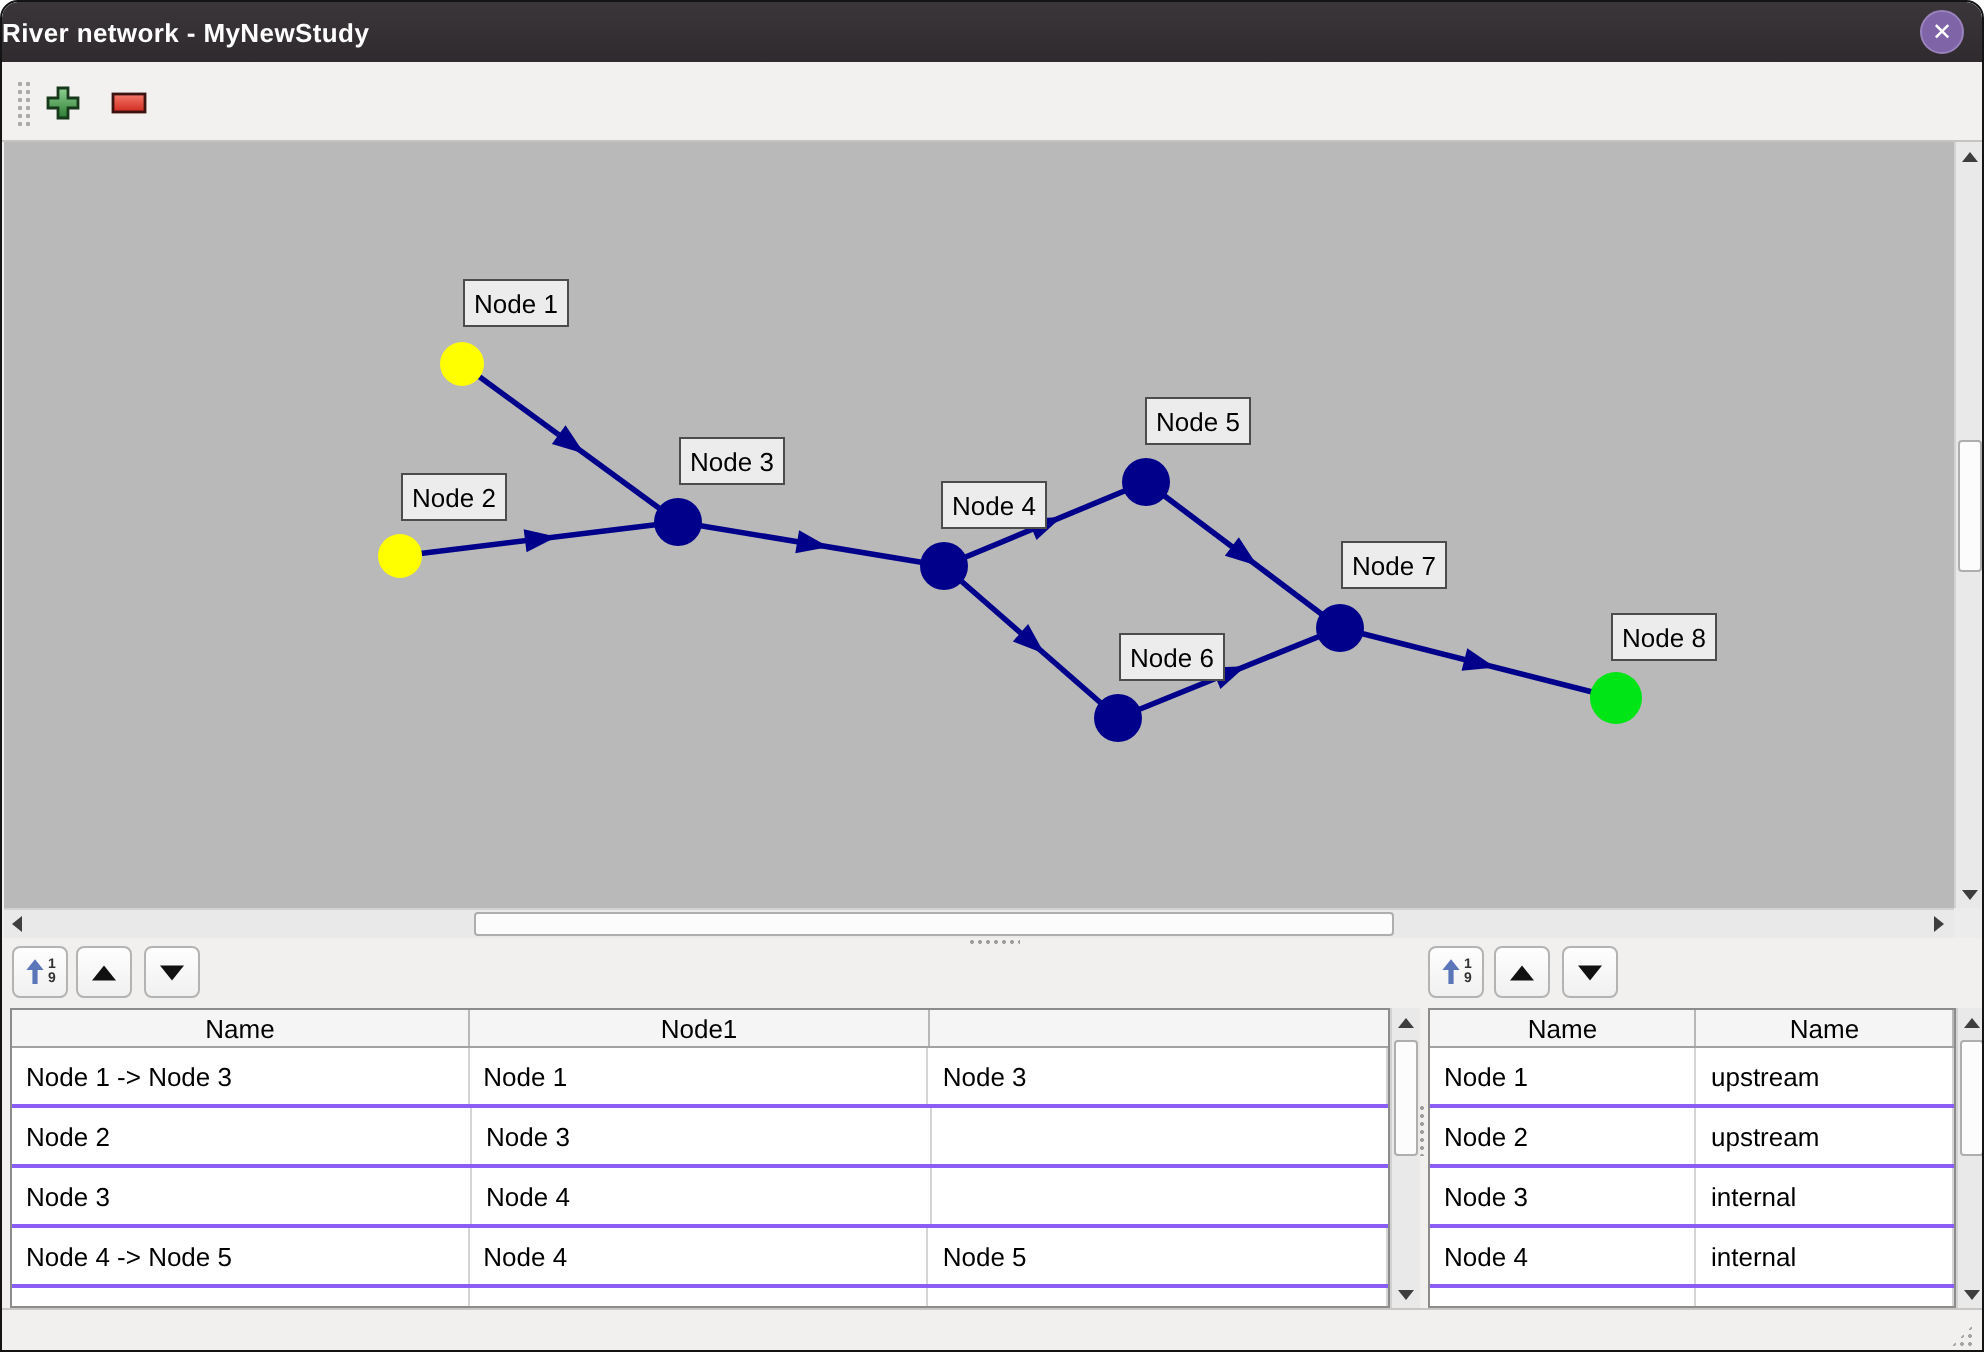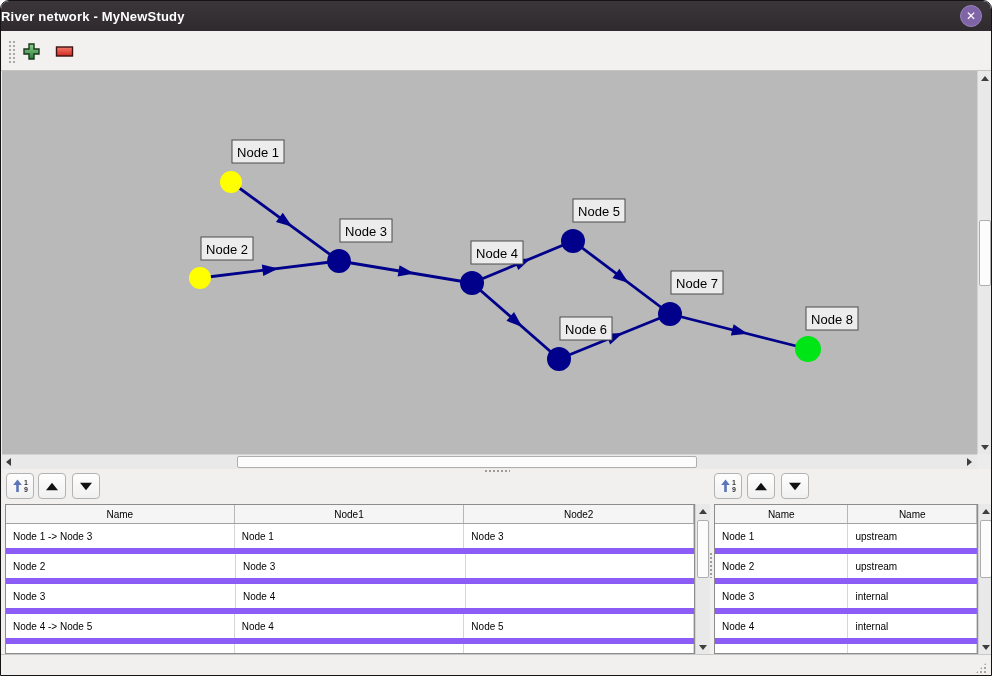--- a/index.html
+++ b/index.html
@@ -75,23 +75,23 @@
     display:flex; align-items:center; justify-content:center; cursor:pointer;
   }
   .pbtn .tri-up, .pbtn .tri-down { transform:scale(1.5); }
   .pbtn .tri-up   { border-bottom-color:#111; }
   .pbtn .tri-down { border-top-color:#111; }
   .sort-glyph { display:flex; align-items:center; gap:1px; }
   .sort-digits { display:flex; flex-direction:column; font-size:7px; line-height:7px; color:#333; font-weight:bold; }
   
   .tbl {
     position:absolute; background:#ffffff; border:1px solid #8c8c8c;
-    overflow:hidden; font-size:10px; color:#000;
-  }
-  .tr { display:flex; height:30px; border-bottom:6px solid #8b5cf6; background:#fff; }
+    overflow:hidden; font-size:13px; color:#000;
+  }
+  .tr { display:flex; height:30px; border-bottom:2px solid #8b5cf6; background:#fff; }
   .tr.th { height:19px; background:#f5f5f5; border-bottom:1px solid #a2a2a2; }
   .tr.partial { height:9px; border-bottom:none; }
   .td { height:100%; border-right:1px solid #d5d5d5; display:flex; align-items:center; padding-left:7px; overflow:hidden; white-space:nowrap; }
   .td.hd { justify-content:center; padding-left:0; border-right:1px solid #b7b7b7; }
   
   .statusbar {
     position:absolute; top:653px; left:0; right:0; height:23px;
     background:#f1f0ee; border-top:1px solid #c8c7c5;
   }
   .sizegrip {
@@ -260,21 +260,20 @@
       <i class="tri tri-up"></i>
     </div>
   <div class="pbtn" style="left:780px;">
       <i class="tri tri-down"></i>
     </div>
 
   <div id="tblL" class="tbl" style="left:4px; top:503px; width:690px; height:150px;">
       <div class="tr th">
         <div class="td hd" style="width: 229px;">Name</div>
         <div class="td hd" style="width: 230px; text-align: center;">Node1</div>
-        <div class="td hd" style="width: 230px;">Node2</div>
       </div>
       <div class="tr">
         <div class="td" style="width: 229px;">Node 1 -&gt; Node 3</div>
         <div class="td" style="width: 230px;">Node 1</div>
         <div class="td" style="width: 230px;">Node 3</div>
       </div>
       <div class="tr">
         <div class="td" style="width: 230px;">Node 2</div>
         <div class="td" style="width: 230px;">Node 3</div>
       </div>

